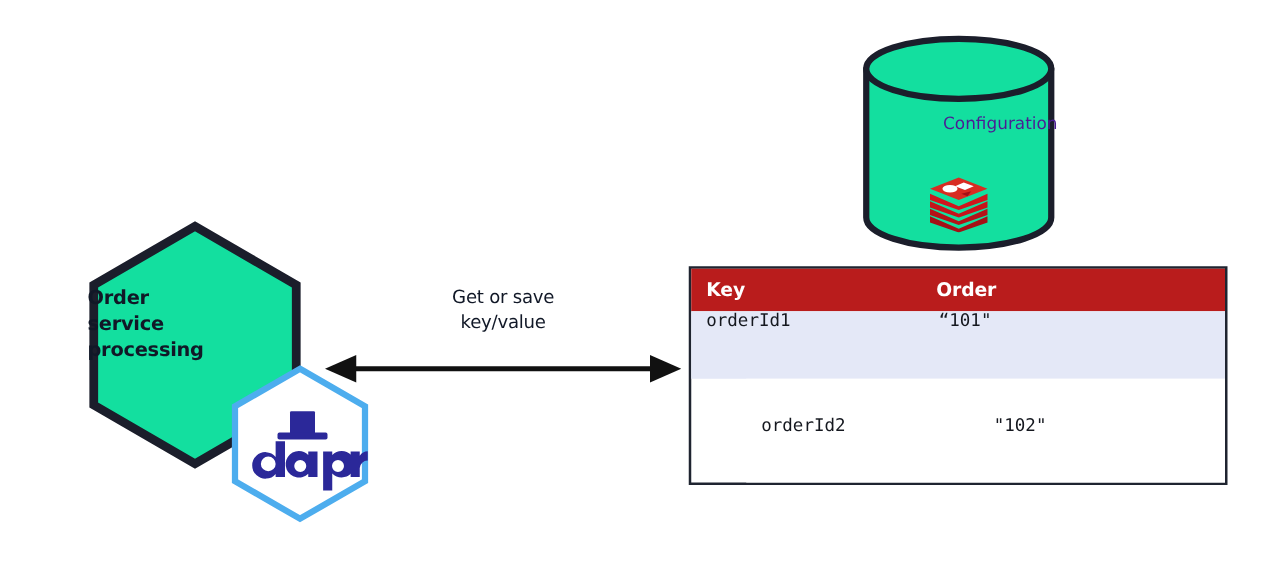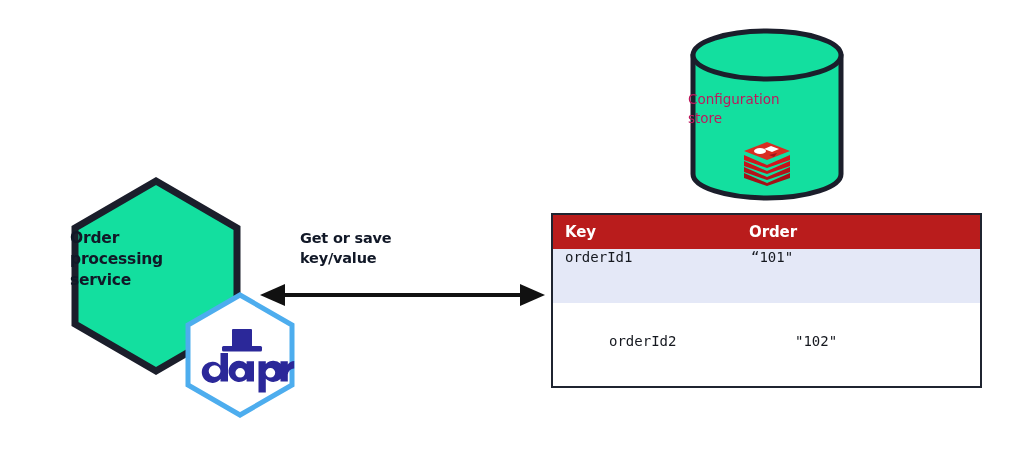--- a/index.html
+++ b/index.html
@@ -59,48 +59,48 @@
     left: 255px;
     top: 275px;
     width: 295px;
     height: 44px;
   }
   .arrow-label {
     position: absolute;
     left: 300px;
     top: 228px;
     width: 205px;
-    text-align: left;
+    text-align: center;
     font-family: "DejaVu Sans", sans-serif;
     font-size: 14.5px;
-    font-weight: bold;
+    font-weight: normal;
     line-height: 1.38;
     color: #111827;
     letter-spacing: -0.2px;
   }
 
   
   .cyl-wrap {
     position: absolute;
     left: 688px;
     top: 28px;
     width: 158px;
     height: 176px;
   }
   .cyl-label {
     position: absolute;
     left: 688px;
     top: 90px;
     width: 158px;
-    text-align: left;
+    text-align: right;
     font-family: "DejaVu Sans", sans-serif;
     font-size: 13.5px;
     font-weight: normal;
     line-height: 1.42;
-    color: #be185d;
+    color: #4c1d95;
   }
   .redis-wrap {
     position: absolute;
     left: 741px;
     top: 140px;
     width: 52px;
     height: 46px;
   }
 
   
@@ -149,22 +149,22 @@
 
 <div id="canvas">
 
   <div class="hex-wrap">
     <svg width="172" height="200" viewBox="0 0 172 200">
       <polygon points="86,5 167,52 167,148 86,195 5,148 5,52" fill="#13DF9F" stroke="#1B1E2B" stroke-width="7" stroke-linejoin="miter"></polygon>
     </svg>
   </div>
   <div class="hex-label">
     <div>Order</div>
+    <div>service</div>
     <div>processing</div>
-    <div>service</div>
   </div>
 
   <div class="dapr-wrap">
     <svg width="128" height="128" viewBox="0 0 128 128">
       <polygon points="64,4 116,34 116,94 64,124 12,94 12,34" fill="#FFFFFF" stroke="#4DADEE" stroke-width="5" stroke-linejoin="miter"></polygon>
 
       <g fill="#2B2899">
         <rect x="56" y="38" width="20" height="19" rx="1"></rect>
         <rect x="46" y="55" width="40" height="5.5" rx="1.5"></rect>
       </g>
@@ -200,21 +200,20 @@
   </div>
 
   <div class="cyl-wrap">
     <svg width="158" height="176" viewBox="0 0 158 176">
       <path d="M5,27 L5,146 a74,24 0 0 0 148,0 L153,27 z" fill="#13DF9F" stroke="#1B1E2B" stroke-width="5" stroke-linejoin="round"></path>
       <ellipse cx="79" cy="27" rx="74" ry="24" fill="#13DF9F" stroke="#1B1E2B" stroke-width="5"></ellipse>
     </svg>
   </div>
   <div class="cyl-label">
     <div>Configuration</div>
-    <div>store</div>
   </div>
   <div class="redis-wrap">
     <svg width="52" height="46" viewBox="0 0 52 46">
 
       <g>
         <path d="M3,33 L26,43 L49,33 L49,38 L26,46 L3,38 Z" fill="#A41016"></path>
         <path d="M3,27 L26,37 L49,27 L49,32 L26,40 L3,32 Z" fill="#B51218"></path>
         <path d="M3,21 L26,31 L49,21 L49,26 L26,34 L3,26 Z" fill="#C6131A"></path>
         <path d="M3,15 L26,25 L49,15 L49,20 L26,28 L3,20 Z" fill="#D0161D"></path>
 

